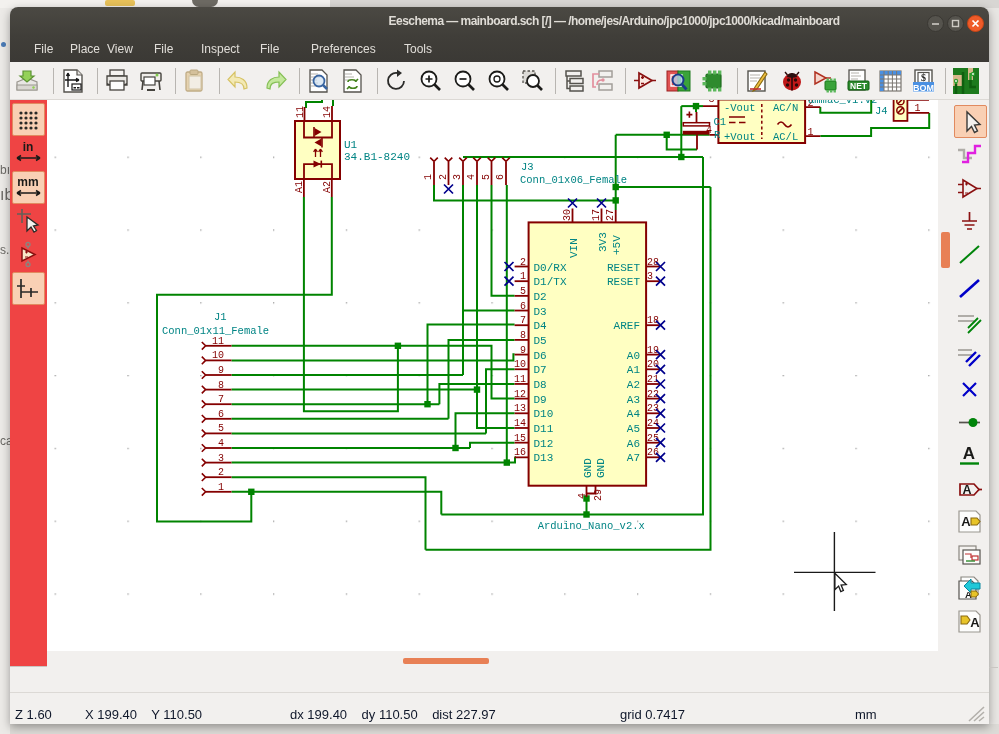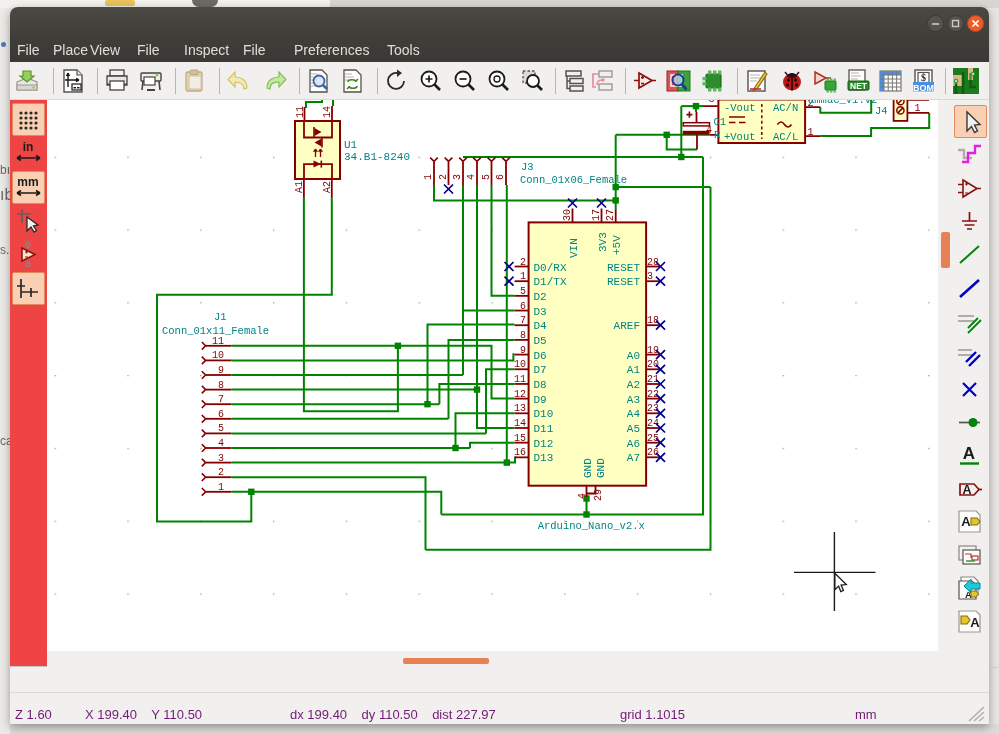--- a/index.html
+++ b/index.html
@@ -4,31 +4,31 @@
 <style>
 * { margin:0; padding:0; box-sizing:border-box; }
 html,body { width:999px; height:734px; overflow:hidden; font-family:"Liberation Sans", sans-serif; }
 body { background:#e8e6e3; position:relative; }
 .abs { position:absolute; }
 #win { position:absolute; left:10px; top:7px; width:979px; height:717px; background:#f2f0ee; border-radius:8px 8px 0 0; box-shadow:0 3px 10px rgba(0,0,0,.35); }
 #titlebar { position:absolute; left:0; top:0; width:100%; height:29px; border-radius:8px 8px 0 0; background:linear-gradient(#4b4943,#403e39); }
 #titletxt { position:absolute; top:7px; left:604px; transform:translateX(-50%); color:#dfdcd6; font-size:12px; font-weight:bold; white-space:nowrap; letter-spacing:-0.55px; }
 .winbtn { position:absolute; top:8px; width:17px; height:17px; border-radius:50%; background:#55534d; border:1px solid #3a3833; }
 #menubar { position:absolute; left:0; top:29px; width:100%; height:26px; background:linear-gradient(#403e39,#3b3935); }
-.menu { position:absolute; top:6px; color:#e0ddd8; font-size:14px; }
+.menu { position:absolute; top:6px; color:#e0ddd8; font-size:12px;margin-left:17px; }
 #toolbar { position:absolute; left:0; top:55px; width:100%; height:38px; background:#f2f0ee; border-bottom:1px solid #dcd9d5; }
 .tsep { position:absolute; top:6px; width:1px; height:26px; background:#b8b5b1; }
 #lefttb { position:absolute; left:0; top:93px; width:37px; height:567px; background:#ef4444; border-bottom:1px solid #c9c6c2;text-align:center; }
 #righttb { position:absolute; right:0; top:93px; width:36px; height:624px; background:#f2f0ee; }
 #canvas { position:absolute; left:37px; top:93px; width:891px; height:551px; background:#ffffff; overflow:hidden; }
 #hscroll { position:absolute; left:37px; top:644px; width:891px; height:16px; background:#f2f0ee; }
 #hthumb { position:absolute; left:356px; top:7px; width:86px; height:6px; background:#e88055; border-radius:2px; }
 #vscroll { position:absolute; left:928px; top:93px; width:15px; height:551px; background:#f2f0ee; }
 #vthumb { position:absolute; left:3px; top:132px; width:9px; height:36px; background:#e88055; border-radius:2px; }
-#statusbar { position:absolute; left:0; top:685px; width:100%; height:32px; background:#f2f0ee; border-top:1px solid #dcd9d5; color:#701a75; font-size:13px; }
+#statusbar { position:absolute; left:0; top:685px; width:100%; height:32px; background:#f2f0ee; border-top:1px solid #dcd9d5; color:#0f172a; font-size:13px; }
 .st { position:absolute; top:14px; white-space:nowrap; }
 .ltbtn { position:absolute; left:2px; width:33px; height:33px; }
 .ltbtn.on { background:#f9d0b4; border:1px solid #e18a5f; border-radius:2px; }
 .rtbtn { position:absolute; left:1px; width:33px; height:33px; }
 .rtbtn.on { background:#f9d0b4; border:1px solid #e18a5f; border-radius:2px; }
 </style>
 </head>
 <body>
 
 <div class="abs" style="left:0;top:0;width:999px;height:8px;background:#f3f1ee"></div>
@@ -38,20 +38,21 @@
 <div class="abs" style="left:0;top:8px;width:10px;height:726px;background:#eceae7"></div>
 <div class="abs" style="left:1px;top:42px;width:5px;height:5px;background:#4a7ab5;border-radius:50%"></div>
 <div class="abs" style="left:0;top:163px;color:#6a6864;font-size:12px">bı</div>
 <div class="abs" style="left:0;top:186px;color:#6a6864;font-size:16px">ıb</div>
 <div class="abs" style="left:0;top:243px;color:#6a6864;font-size:12px">s.</div>
 <div class="abs" style="left:0;top:434px;color:#6a6864;font-size:12px">ca</div>
 <div class="abs" style="left:10px;top:724px;width:989px;height:10px;background:#dddbd7"></div>
 
 <div id="win">
   <div id="titlebar">
+    <div id="titletxt">Eeschema — mainboard.sch [/] — /home/jes/Arduino/jpc1000/jpc1000/kicad/mainboard</div>
     <div class="winbtn" style="left:917px"><svg width="15" height="15">
           <line x1="4" y1="8" x2="11" y2="8" stroke="#cdcac4" stroke-width="1.6"></line>
         </svg></div>
     <div class="winbtn" style="left:937px"><svg width="15" height="15">
           <rect x="4.5" y="4.5" width="6" height="6" fill="none" stroke="#cdcac4" stroke-width="1.4"></rect>
         </svg></div>
     <div class="winbtn" style="left:957px;background:#ef5b29;border-color:#c64415"><svg width="15" height="15">
           <path d="M4.5 4.5 L10.5 10.5 M10.5 4.5 L4.5 10.5" stroke="#fff" stroke-width="1.7"></path>
         </svg></div>
   </div>
@@ -647,19 +648,19 @@
     <div class="rtbtn" style="top:507px"><svg width="31" height="31">
           <path d="M5 4 L22 4 L26 8 L26 25 L5 25 Z" fill="#fdfdfc" stroke="#9a978f" stroke-width="1.2"></path>
           <path d="M7 9 L13 9 L16 13 L13 17 L7 17 Z" fill="#e8c428" stroke="#8a6a10" stroke-width="1.1"></path>
           <text x="21" y="20" font-size="13" font-weight="bold" fill="#1a1a18" text-anchor="middle" font-family="Liberation Sans">A</text>
         </svg></div>
   </div>
   <div id="statusbar">
     <div class="st" style="left:5px">Z 1.60</div>
     <div class="st" style="left:75px">X 199.40&nbsp;&nbsp;&nbsp; Y 110.50</div>
     <div class="st" style="left:280px">dx 199.40&nbsp;&nbsp;&nbsp;&nbsp;dy 110.50&nbsp;&nbsp;&nbsp;&nbsp;dist 227.97</div>
-    <div class="st" style="left:610px">grid 1.1015</div>
+    <div class="st" style="left:610px">grid 0.7417</div>
     <div class="st" style="left:845px">mm</div>
     <svg class="abs" style="right:3px;bottom:2px" width="18" height="16">
         <path d="M1 15 L16 1 M6 15 L16 6 M11 15 L16 11" stroke="#b3b0ab" stroke-width="1.6"></path>
       </svg>
   </div>
 </div>
 
 </body></html>

